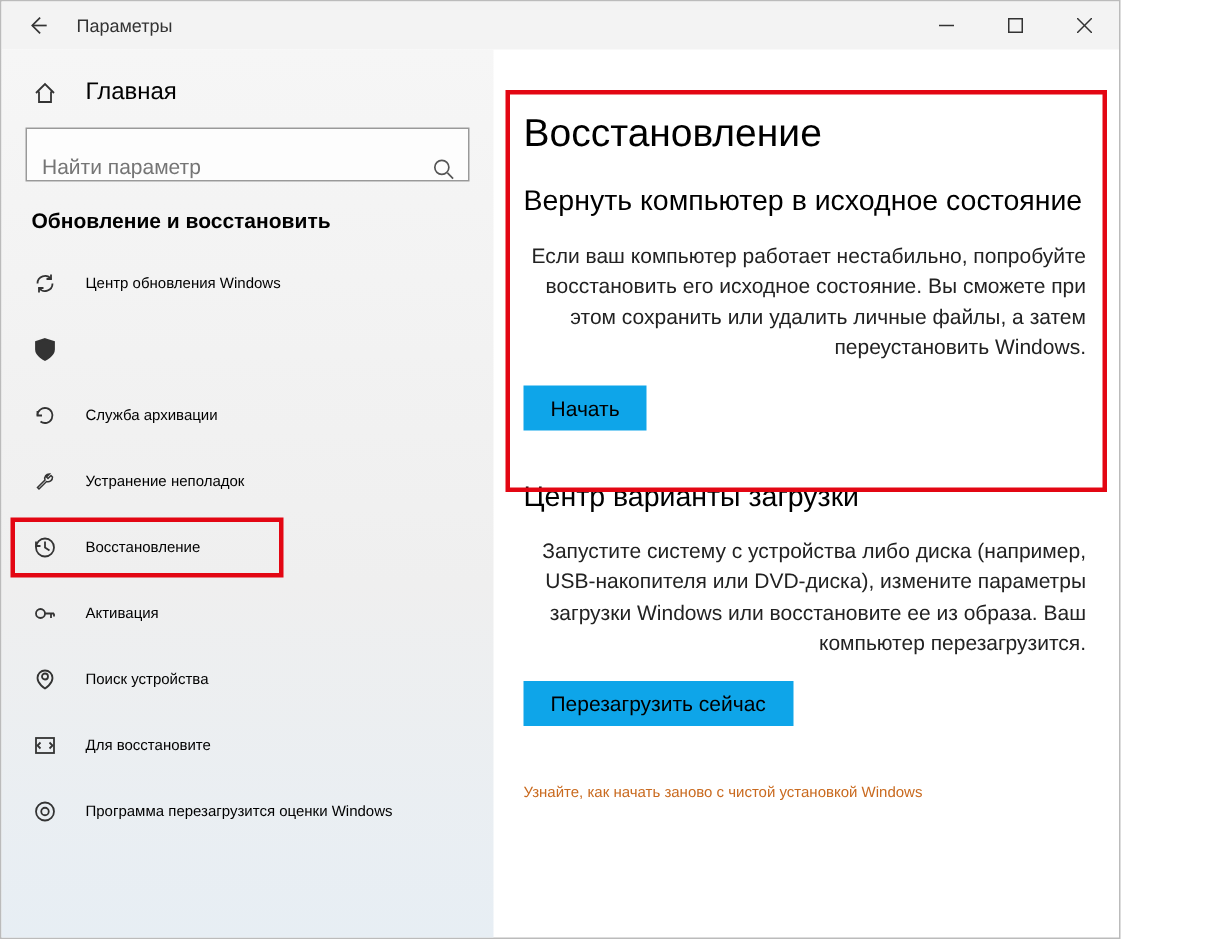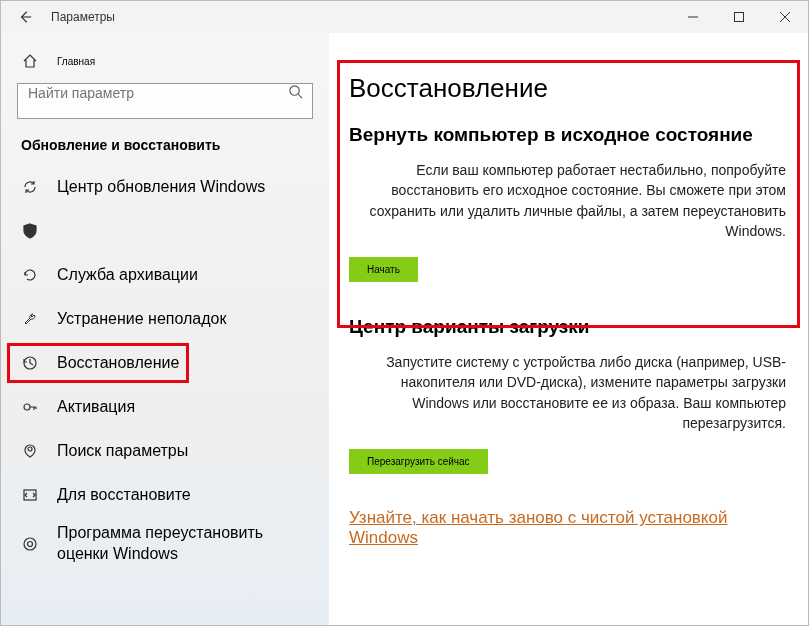--- a/index.html
+++ b/index.html
@@ -7,21 +7,21 @@
     padding: 0;
     width: 809px;
     height: 626px;
     font-family: "Segoe UI", Arial, sans-serif;
     font-size: 14px;
     color: #000;
     background: #fff;
     overflow: hidden;
   }
   .window {
-    width: 809px;
+    width: 747px;
     height: 626px;
     border: 1px solid #bbb;
     box-sizing: border-box;
     display: flex;
     flex-direction: column;
   }
   .titlebar {
     height: 32px;
     display: flex;
     align-items: center;
@@ -70,29 +70,29 @@
     align-items: center;
     padding: 10px 20px 14px 20px;
   }
   .sidebar .home .icon {
     width: 18px;
     display: flex;
     justify-content: center;
   }
   .sidebar .home .label {
     margin-left: 18px;
-    font-size: 10px;
+    font-size: 16px;
   }
   .searchbox {
     margin: 0 16px 18px 16px;
     height: 34px;
     border: 1px solid #999;
     background: #fdfdfd;
     display: flex;
-    align-items: flex-start;
+    align-items: flex-end;
     padding: 0 8px;
   }
   .searchbox .input {
     flex: 1;
     font-size: 14px;
     color: #777;
     border: none;
     outline: none;
     background: transparent;
   }
@@ -117,21 +117,21 @@
   }
   .nav-item .icon {
     width: 18px;
     display: flex;
     justify-content: center;
     color: #333;
     flex-shrink: 0;
   }
   .nav-item .label {
     margin-left: 18px;
-    font-size: 16px;
+    font-size: 10px;
     line-height: 1.3;
   }
   .nav-item.highlight-box {
     position: relative;
   }
   .red-frame {
     border: 3px solid #e30613;
     position: absolute;
     pointer-events: none;
   }
@@ -140,46 +140,45 @@
     padding: 28px 22px 0 20px;
     overflow: hidden;
     position: relative;
   }
   .content h1 {
     font-weight: 400;
     font-size: 26px;
     margin: 12px 0 20px 0;
   }
   .content h2 {
-    font-weight: 700;
+    font-weight: 400;
     font-size: 19px;
     margin: 0 0 14px 0;
   }
   .content p {
     font-size: 14px;
     line-height: 1.45;
     margin: 0 0 16px 0;
     color: #222;
     text-align: right;
   }
   .btn {
     display: inline-block;
-    background: #84cc16;
+    background: #0ea5e9;
     border: none;
     padding: 7px 18px;
-    font-size: 10px;
+    font-size: 14px;
     font-family: inherit;
     cursor: pointer;
   }
   .section { margin-bottom: 34px; }
   .link {
     color: #c96a1f;
-    font-size: 17px;
-    cursor: pointer;
-    text-decoration: underline;
+    font-size: 10px;
+    cursor: pointer;
   }
   .red-frame-main {
     border: 3px solid #e30613;
     position: absolute;
     pointer-events: none;
   }
 </style>
 </head>
 <body>
 
@@ -295,41 +294,41 @@
         <span class="label">Активация</span>
       </div>
 
       <div class="nav-item">
         <span class="icon">
           <svg width="16" height="16" viewBox="0 0 16 16">
               <circle cx="8" cy="6" r="2" stroke="#333" stroke-width="1.2" fill="none"></circle>
               <path d="M8 2a5 5 0 0 1 5 5c0 4-5 7-5 7S3 11 3 7a5 5 0 0 1 5-5z" stroke="#333" stroke-width="1.2" fill="none"></path>
             </svg>
         </span>
-        <span class="label">Поиск параметры</span>
+        <span class="label">Поиск устройства</span>
       </div>
 
       <div class="nav-item">
         <span class="icon">
           <svg width="16" height="16" viewBox="0 0 16 16">
               <rect x="2" y="3" width="12" height="10" stroke="#333" stroke-width="1.2" fill="none"></rect>
               <path d="M5 6l-2 2 2 2M11 6l2 2-2 2" stroke="#333" stroke-width="1.2" fill="none"></path>
             </svg>
         </span>
         <span class="label">Для восстановите</span>
       </div>
 
       <div class="nav-item">
         <span class="icon">
           <svg width="16" height="16" viewBox="0 0 16 16">
               <circle cx="8" cy="8" r="6" stroke="#333" stroke-width="1.2" fill="none"></circle>
               <circle cx="8" cy="8" r="2.5" stroke="#333" stroke-width="1.2" fill="none"></circle>
             </svg>
         </span>
-        <span class="label">Программа переустановить оценки Windows</span>
+        <span class="label">Программа перезагрузится оценки Windows</span>
       </div>
     </div>
 
     <div class="content">
       <div class="red-frame-main" style="left:8px;top:27px;right:8px;height:262px;"></div>
 
       <h1>Восстановление</h1>
 
       <div class="section">
         <h2>Вернуть компьютер в исходное состояние</h2>

